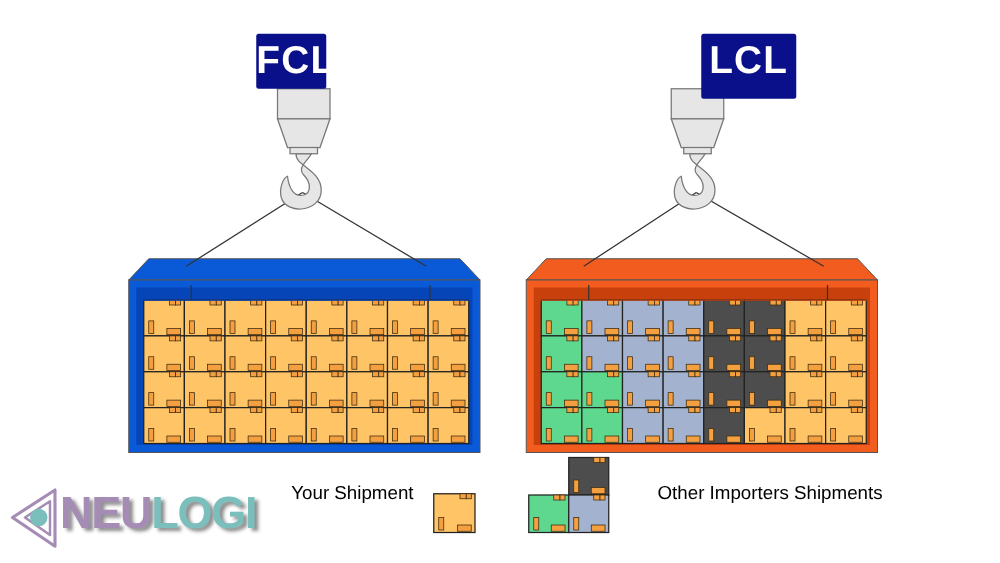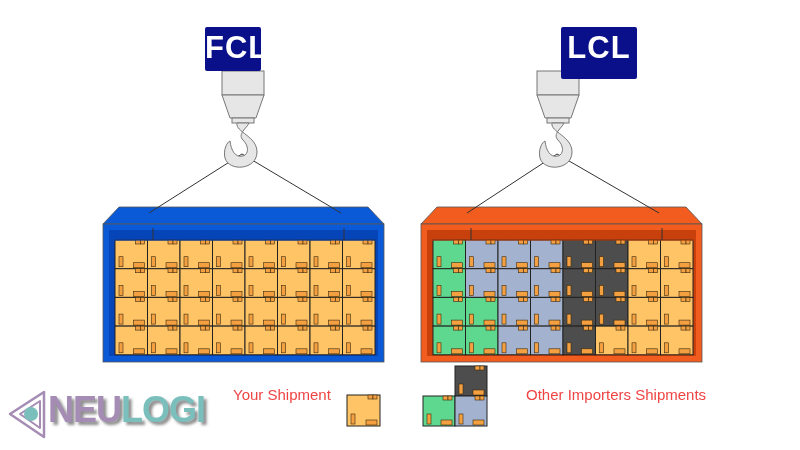--- a/index.html
+++ b/index.html
@@ -1,18 +1,18 @@
 <!DOCTYPE html>
 <html><head>
 <meta charset="utf-8">
 <style>
   html,body{margin:0;padding:0;background:#ffffff;}
   body{width:800px;height:450px;position:relative;overflow:hidden;font-family:"Liberation Sans",sans-serif;}
   .label-box{position:absolute;background:#0a0f8a;color:#fff;font-weight:bold;font-size:31px;text-align:center;line-height:42px;border-radius:2px;letter-spacing:1px;}
-  .legend-text{position:absolute;font-size:15px;color:#ef4444;}
+  .legend-text{position:absolute;font-size:15px;color:#000000;}
   .logo{position:absolute;font-weight:900;font-size:36px;letter-spacing:-1px;text-shadow:3px 3px 3px rgba(0,0,0,0.45);}
   svg{position:absolute;left:0;top:0;}
 </style>
 </head>
 <body>
 
 <svg id="scene" width="800" height="450">
     <g>
       <polygon points="103,224 119,207 368,207 384,224" fill="#0a5ad8" stroke="#555" stroke-width="0.8"></polygon>
       <rect x="103" y="224" width="281" height="138" fill="#0a5ad8" stroke="#555" stroke-width="0.8"></rect>

